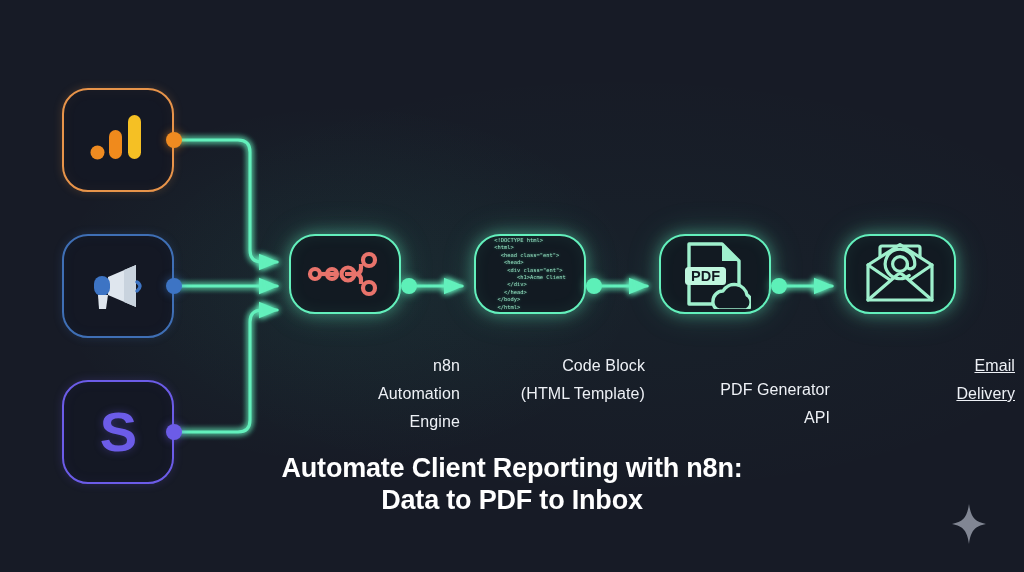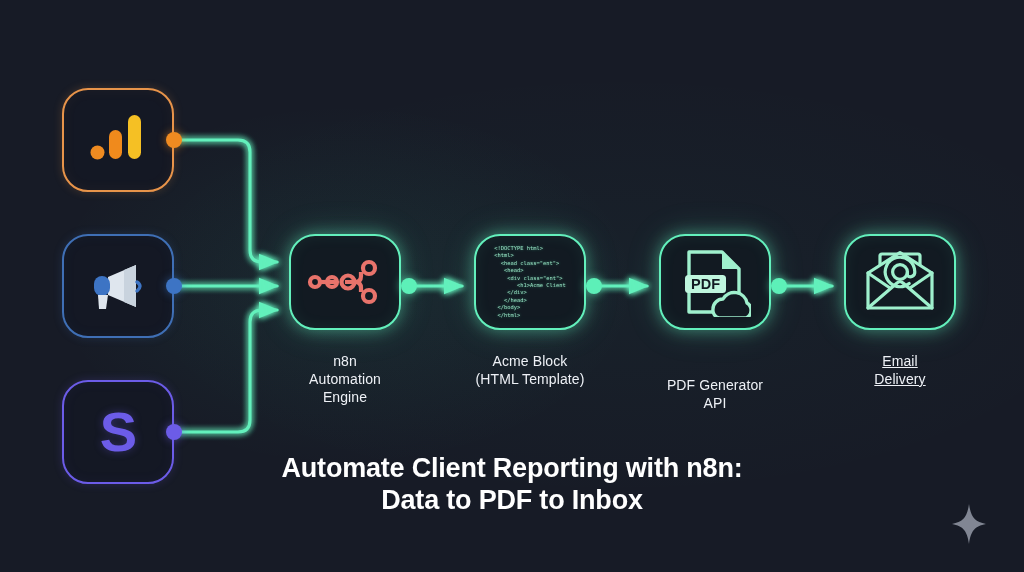--- a/index.html
+++ b/index.html
@@ -68,39 +68,39 @@
   }
   .port.orange { background: #ef8b21; box-shadow: 0 0 8px rgba(239,139,33,0.55); }
   .port.blue   { background: #3d74c4; box-shadow: 0 0 8px rgba(61,116,196,0.55); }
   .port.purple { background: #6c5ce8; box-shadow: 0 0 8px rgba(108,92,232,0.55); }
   .port.mint   { background: #5df0b8; box-shadow: 0 0 10px rgba(93,240,184,0.75); }
 
   
   .node {
     position: absolute;
     width: 112px;
-    height: 96px;
+    height: 80px;
     border-radius: 26px;
     border: 2.5px solid #63f0bc;
     background: #121a22;
     display: flex;
     align-items: center;
     justify-content: center;
     box-shadow:
       0 0 16px rgba(99,240,188,0.45),
       0 0 34px rgba(99,240,188,0.17),
       inset 0 0 16px rgba(99,240,188,0.07);
   }
 
   .node-label {
     position: absolute;
-    text-align: center;
+    text-align: right;
     color: #eef1f6;
-    font-size: 14px;
-    line-height: 18px;
+    font-size: 16px;
+    line-height: 28px;
     font-weight: 400;
     letter-spacing: 0.1px;
     white-space: pre-line;
     width: 230px;
   }
 
   
   .codewrap {
     width: 100%;
     height: 100%;
@@ -236,21 +236,21 @@
    &lt;head&gt;
     &lt;div class="ent"&gt;
        &lt;h1&gt;Acme Client
     &lt;/div&gt;
    &lt;/head&gt;
  &lt;/body&gt;
  &lt;/html&gt;</pre>
     </div>
   </div>
   <div class="port mint" style="left:586px; top:278px;"></div>
-  <div class="node-label" style="left:415px; top:352px;">Acme Block
+  <div class="node-label" style="left:415px; top:352px;">Code Block
 (HTML Template)</div>
 
   <div class="node" style="left:659px; top:234px;">
     <svg width="72" height="70" viewBox="0 0 72 70">
       <path d="M10 5 H 43 L 60 22 V 65 H 10 Z" fill="none" stroke="#9ff0cd" stroke-width="3.4" stroke-linejoin="round"></path>
       <path d="M43 5 L 43 22 L 60 22 Z" fill="#9ff0cd"></path>
       <rect x="6" y="28" width="41" height="18" rx="3.5" fill="#bff6de"></rect>
       <text x="26.5" y="42.2" text-anchor="middle" font-family="'Liberation Sans',sans-serif" font-size="14.5" font-weight="bold" fill="#121a22">PDF</text>
       <path d="M34 62 a10 10 0 0 1 10 -10 a13 13 0 0 1 24 4 a8.5 8.5 0 0 1 -1 15 H 40 a8 8 0 0 1 -6 -9 z" fill="#121a22" stroke="#9ff0cd" stroke-width="3.4" stroke-linejoin="round"></path>
     </svg>

